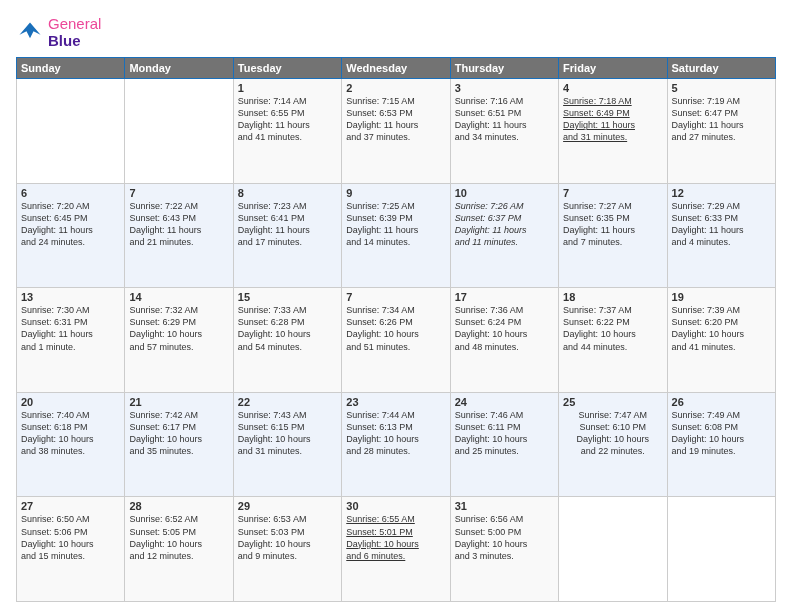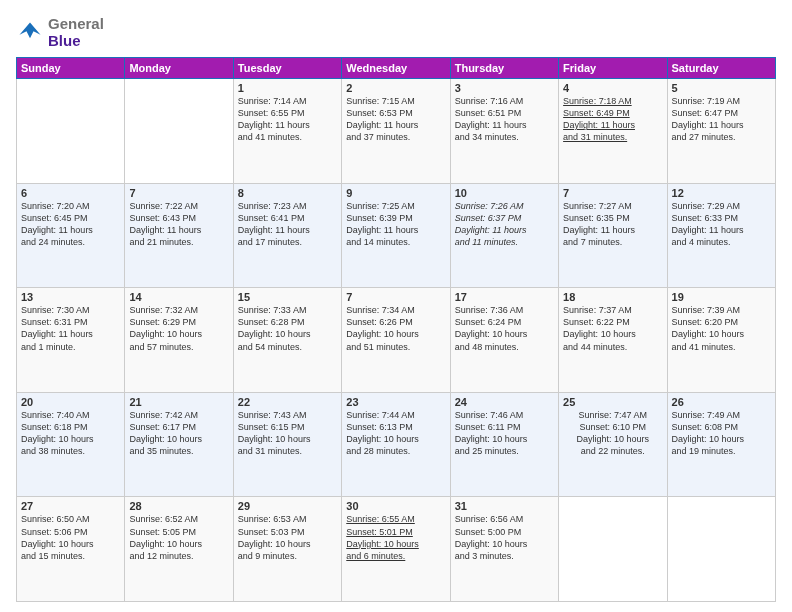--- a/index.html
+++ b/index.html
@@ -46,21 +46,21 @@
       color: #555;
     }
     .calendar {
       flex: 1;
       border: 1px solid #ccc;
       border-collapse: collapse;
       width: 100%;
       table-layout: fixed;
     }
     .calendar thead tr th {
-      background: #a21caf;
+      background: #737373;
       color: #fff;
       font-size: 11px;
       font-weight: bold;
       padding: 4px 4px;
       text-align: left;
       border: 1px solid #1a6fba;
     }
     .calendar tbody tr td {
       vertical-align: top;
       border: 1px solid #ccc;
@@ -94,21 +94,21 @@
 </head>
 <body>
 
 <div class="page">
   <div class="header">
     <div class="logo">
       <svg class="logo-bird" viewBox="0 0 32 32" xmlns="http://www.w3.org/2000/svg">
         <polygon points="16,4 28,18 20,14 16,22 12,14 4,18" fill="#1a6fba"></polygon>
       </svg>
       <div>
-        <div style="font-size:15px;font-weight:bold;color:#737373;line-height:1.1;">General</div>
+        <div style="font-size:15px;font-weight:normal;color:#ec4899;line-height:1.1;">General</div>
         <div style="font-size:15px;font-weight:bold;color:#4c1d95;line-height:1.1;">Blue</div>
       </div>
     </div>
     <div class="title-block">
       <div class="month-title"></div>
       <div class="location"></div>
     </div>
   </div>
 
   <table class="calendar">

